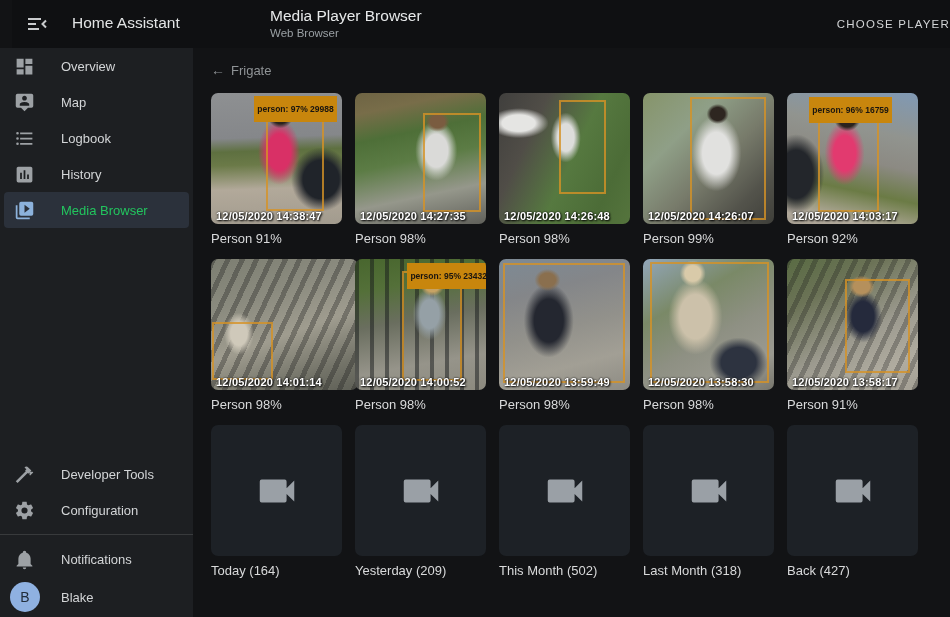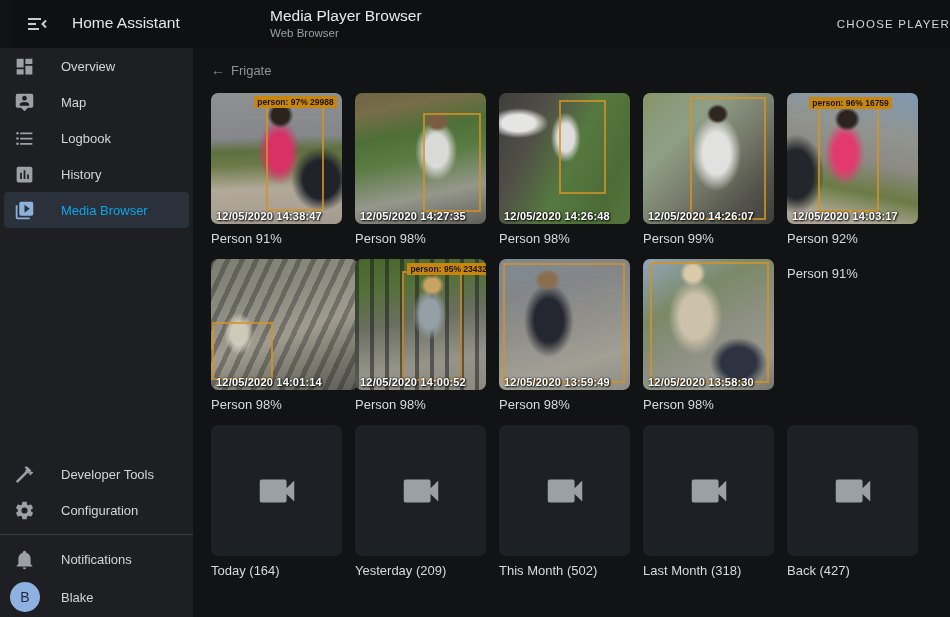--- a/index.html
+++ b/index.html
@@ -18,21 +18,21 @@
 
   
   .sidebar{position:absolute;left:0;top:48px;width:193px;height:569px;background:#1d1f22;
            display:flex;flex-direction:column;box-sizing:border-box}
   .sb-item{height:36px;min-height:36px;display:flex;align-items:center;margin:0 4px;
            border-radius:4px;padding-left:10px;cursor:pointer}
   .sb-item svg{width:21px;height:21px;fill:#9da1a5;flex:none}
   .sb-label{color:#d3d5d7;font-size:13px;margin-left:26px}
   .sb-item.selected{background:#2b313b}
   .sb-item.selected svg{fill:#8cb2dc}
-  .sb-item.selected .sb-label{color:#0ea5e9;font-weight:500}
+  .sb-item.selected .sb-label{color:#22c55e;font-weight:500}
   .sb-spacer{flex:1}
   .sb-divider{border-top:1px solid rgba(255,255,255,.12);margin:6px 0}
   .sb-item.profile{padding-left:6px;height:40px}
   .avatar{width:30px;height:30px;border-radius:50%;background:#8fb1e1;color:#222e3c;
           display:flex;align-items:center;justify-content:center;font-size:14px;font-weight:500;flex:none}
   .sb-item.profile .sb-label{margin-left:21px}
 
   
   .content{position:absolute;left:193px;top:48px;width:757px;height:569px;background:#121315;
            padding:14px 0 0 18px;box-sizing:border-box;overflow:hidden}
@@ -42,21 +42,21 @@
   .clips-title{color:#f4f5f6;font-size:23px;font-weight:700;margin:8px 0 0 2px;letter-spacing:.2px}
 
   .grid{margin-top:15px;display:grid;grid-template-columns:repeat(5,131px);column-gap:13px;row-gap:13px}
   .thumb{width:131px;height:131px;border-radius:7px;position:relative;overflow:hidden;
          background:#2a2a2a;cursor:pointer}
   .ts{position:absolute;left:5px;bottom:2px;font-size:11px;font-weight:700;color:#fff;
       letter-spacing:.2px;white-space:nowrap;
       text-shadow:0 0 2px #000,1px 1px 2px rgba(0,0,0,.95)}
   .detect-box{position:absolute;border:2px solid rgba(214,146,38,.8);display:none;box-sizing:border-box}
   .detect-label{position:absolute;display:none;background:#c8860d;color:#191510;font-size:8.5px;
-                font-weight:700;padding:1px 3px;white-space:nowrap;z-index:2}
+                font-weight:700;padding:8px 3px;white-space:nowrap;z-index:2}
   .caption{margin-top:7px;color:#d9dadb;font-size:13px}
   .folder{width:131px;height:131px;border-radius:7px;background:#1d2126;display:flex;
           align-items:center;justify-content:center;cursor:pointer}
   .folder svg{width:46px;height:46px;fill:#9aa0a6}
 </style>
 </head>
 <body>
 
 <div class="topbar">
   <span class="menu-btn">
@@ -203,20 +203,24 @@
       <div class="caption">Person 98%</div>
     </div>
     <div class="cell">
       <div class="thumb" style="background: radial-gradient(ellipse 13px 13px at 38% 11%, #d9caa9 60%, rgba(217,202,169,0) 100%), radial-gradient(ellipse 27px 38px at 40% 44%, #ccc1aa 58%, rgba(204,193,170,0) 100%), radial-gradient(ellipse 29px 25px at 73% 79%, #2d3340 60%, rgba(45,51,64,0) 100%), linear-gradient(150deg, #92a6b9 0%, #7a8967 32%, #8e9083 58%, #9a9990 82%, #76756c 100%);">
         <div class="detect-box" style="display:block;left:5%;top:2%;width:91%;height:93%"></div>
         <div class="ts">12/05/2020 13:58:30</div>
       </div>
       <div class="caption">Person 98%</div>
     </div>
     <div class="cell">
+      <div class="thumb" style="background: radial-gradient(ellipse 13px 11px at 57% 21%, #b5905c 62%, rgba(181,144,92,0) 100%), radial-gradient(ellipse 19px 26px at 58% 44%, #252a3c 58%, rgba(37,42,60,0) 100%), repeating-linear-gradient(115deg, rgba(25,25,25,0.28) 0 5px, rgba(0,0,0,0) 5px 12px), linear-gradient(150deg, #596b43 0%, #6c7357 26%, #9c9a8f 58%, #b0aca0 82%, #a4a095 100%);">
+        <div class="detect-box" style="display:block;left:44%;top:15%;width:50%;height:72%"></div>
+        <div class="ts">12/05/2020 13:58:17</div>
+      </div>
       <div class="caption">Person 91%</div>
     </div>
 
     <div class="cell">
       <div class="folder">
         <svg viewBox="0 0 24 24">
             <path d="M17,10.5V7A1,1 0 0,0 16,6H4A1,1 0 0,0 3,7V17A1,1 0 0,0 4,18H16A1,1 0 0,0 17,17V13.5L21,17.5V6.5L17,10.5Z"></path>
           </svg>
       </div>
       <div class="caption">Today (164)</div>

